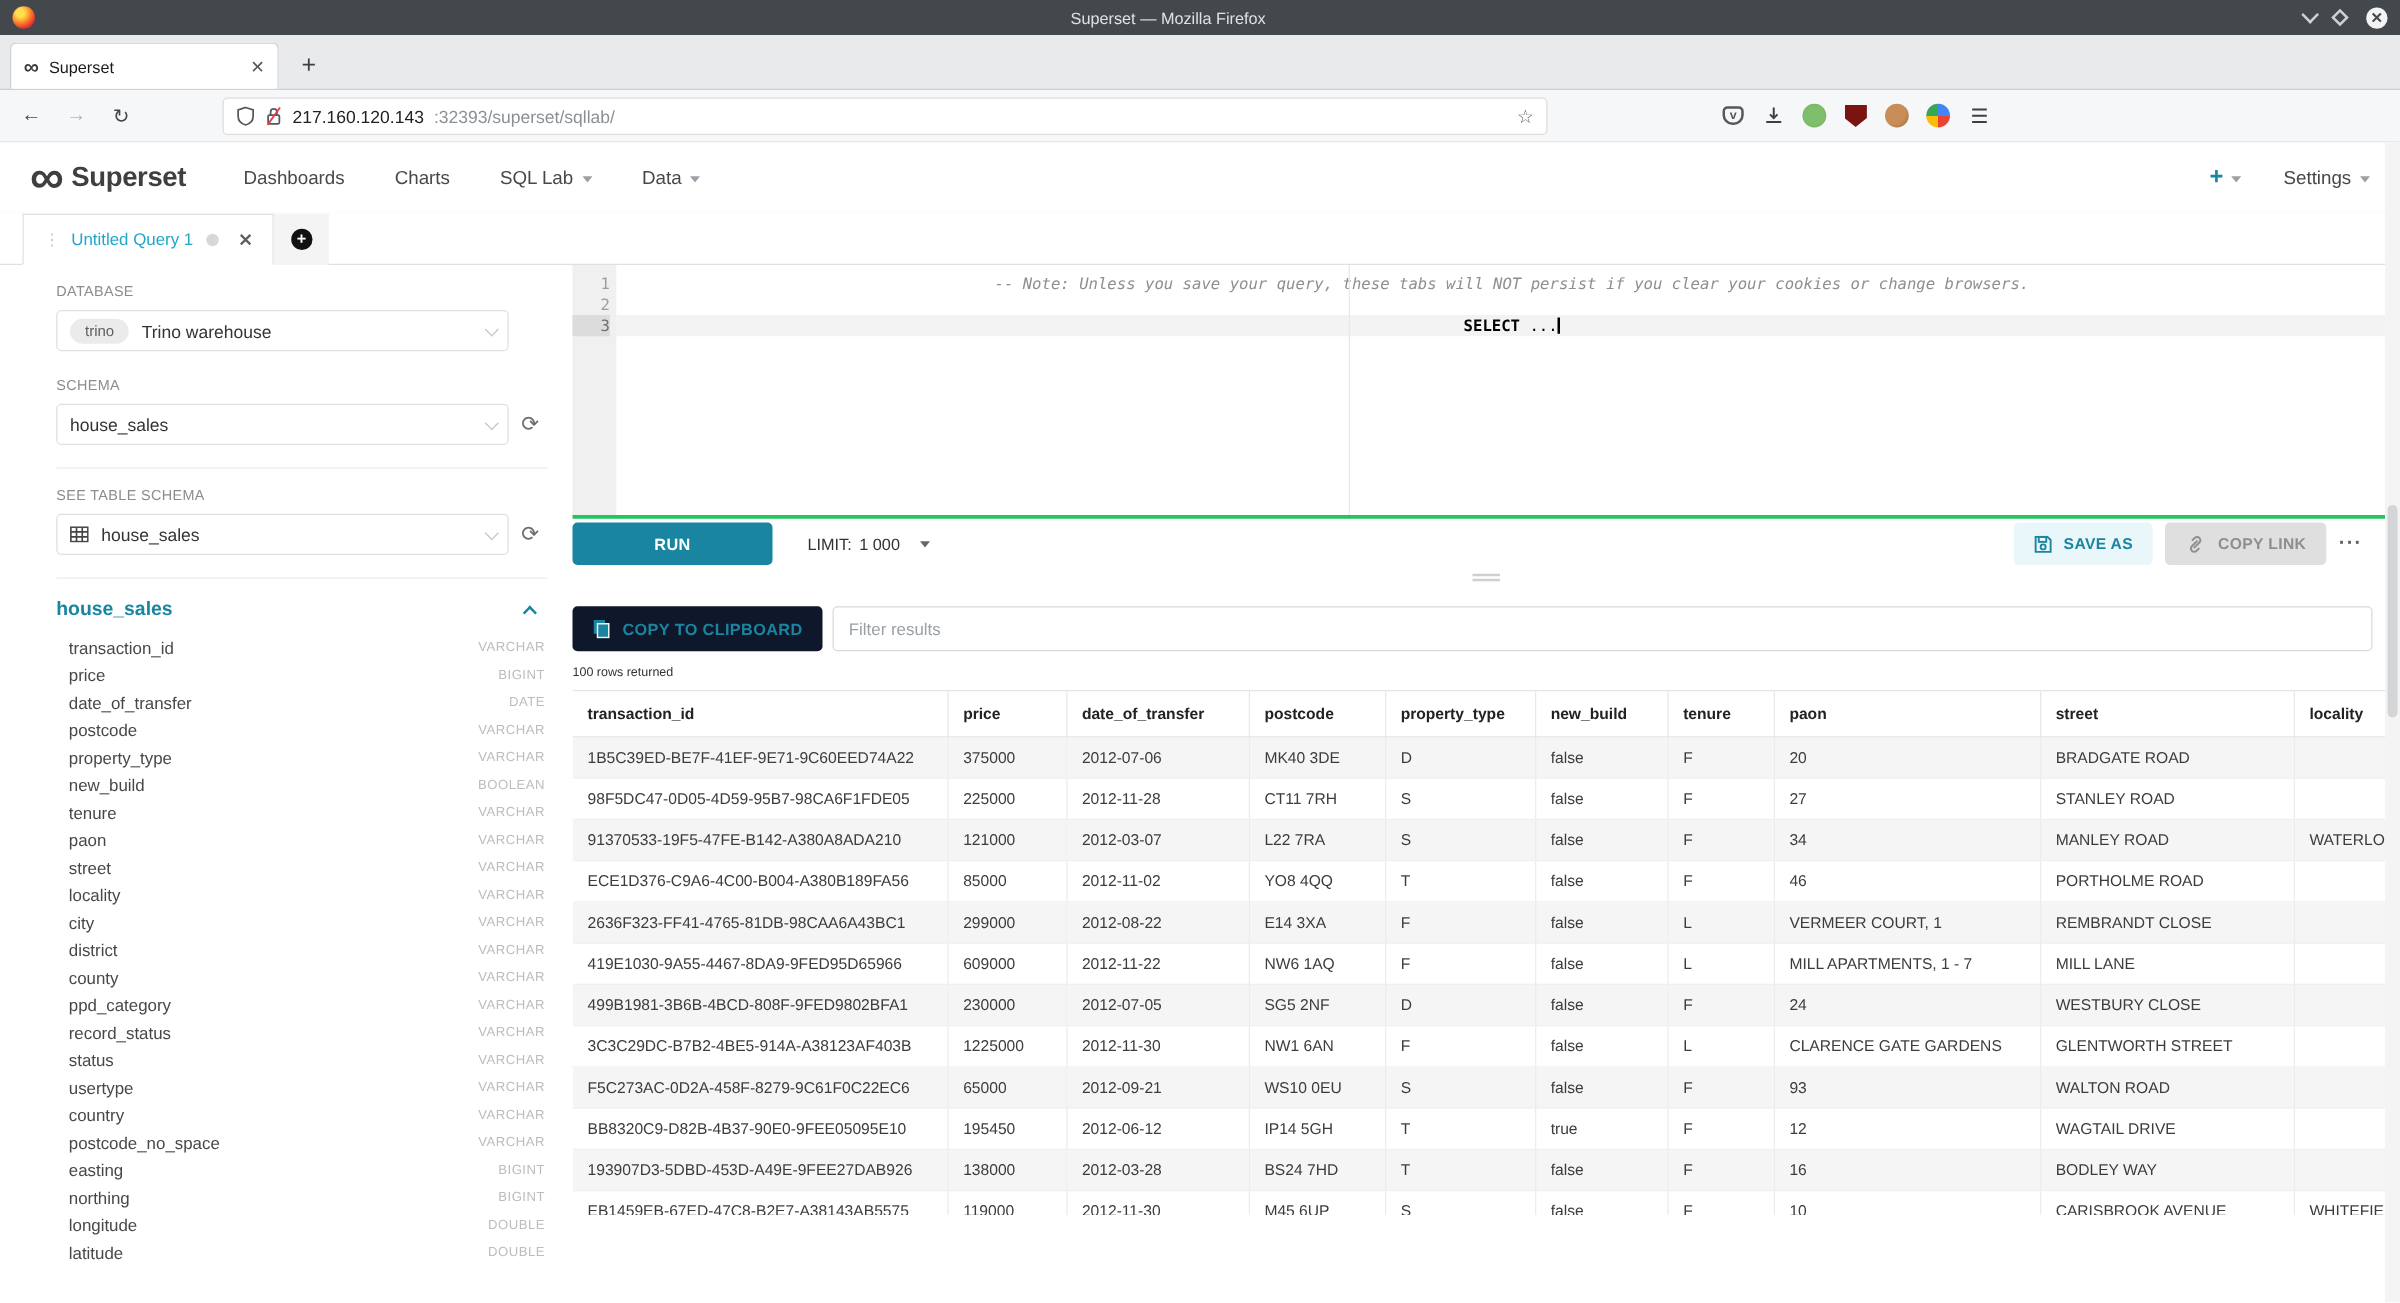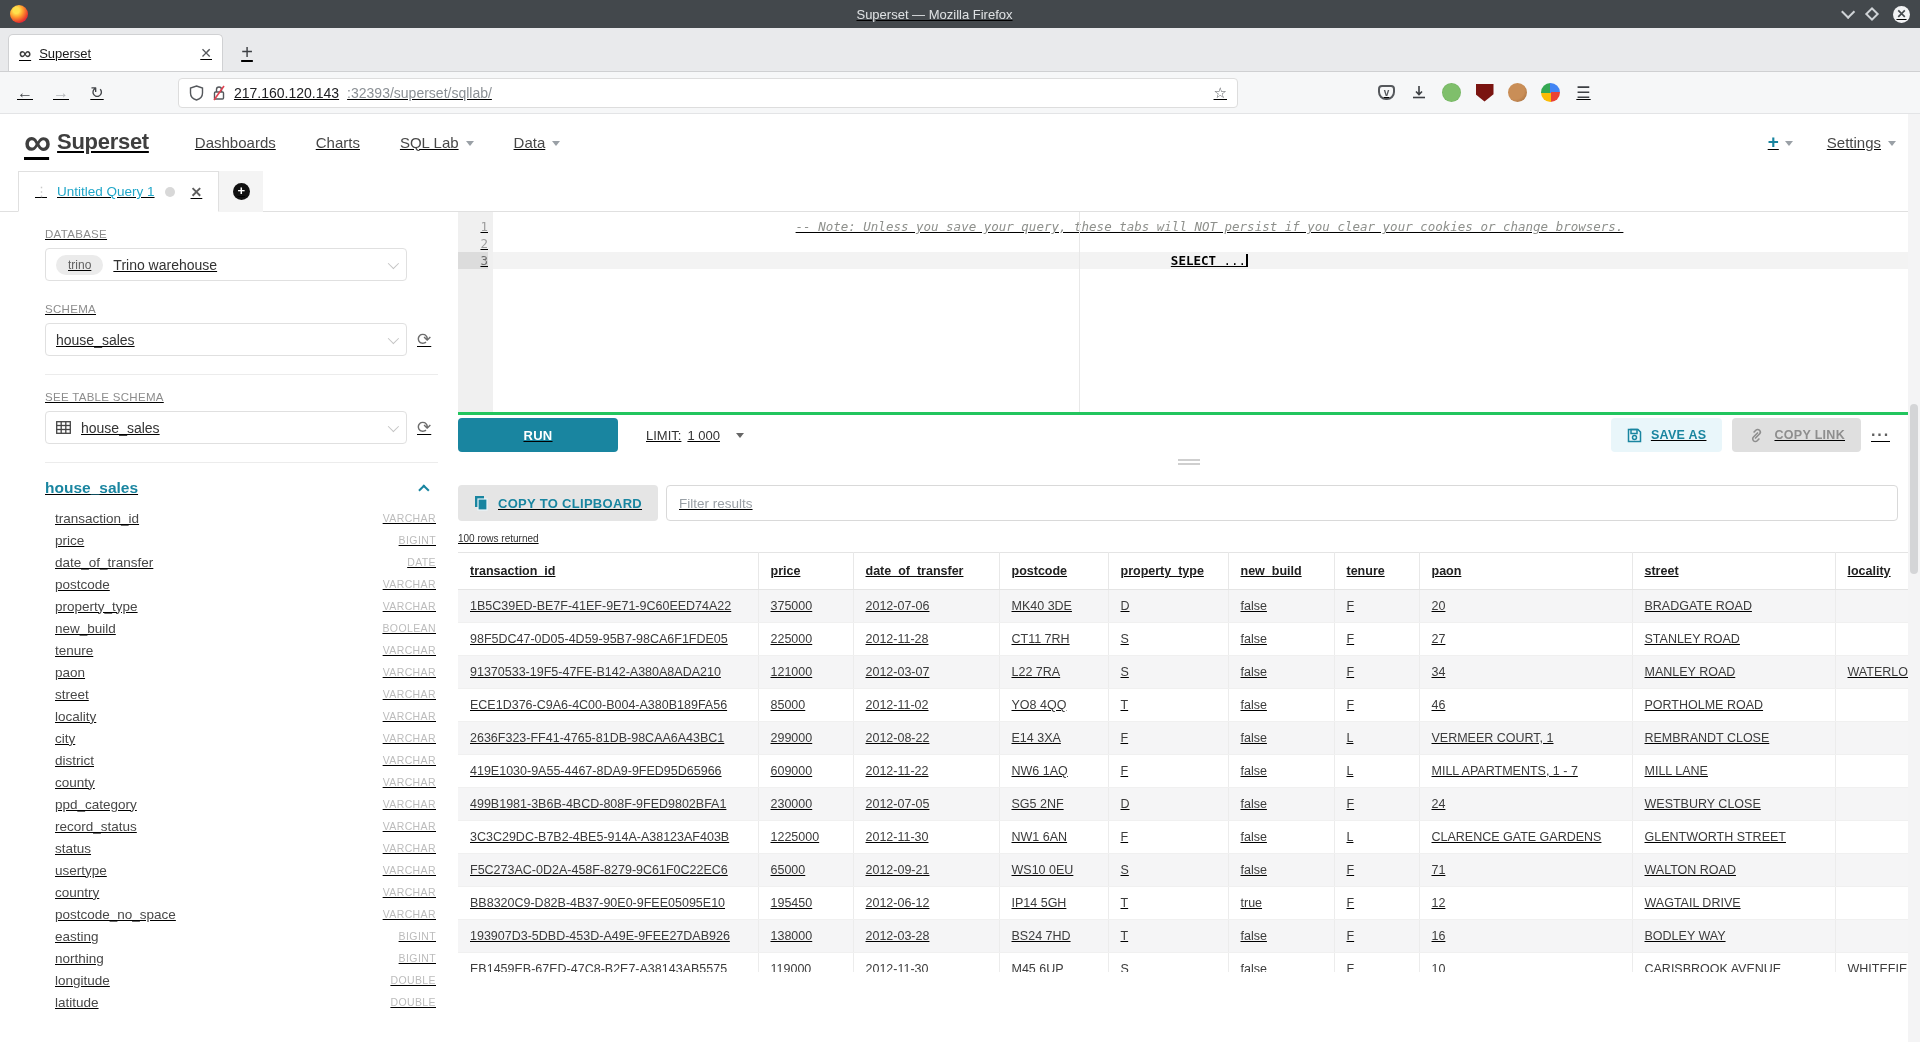--- a/index.html
+++ b/index.html
@@ -1,18 +1,18 @@
 <!DOCTYPE html>
 <html><head>
 <meta charset="utf-8">
 <style>
   * { margin:0; padding:0; box-sizing:border-box; }
   html,body { width:1920px; height:1042px; overflow:hidden; background:#fff;
     font-family:"Liberation Sans", sans-serif; }
-  .window { position:relative; width:1920px; height:1042px; background:#fff;text-decoration:underline; }
+  .window { position:relative; width:1920px; height:1042px; background:#fff; }
 
   
   .titlebar { height:28px; background:#43484c; display:flex; align-items:center; padding:0 10px; }
   .ff-logo { width:18px; height:18px; border-radius:50%;
     background:radial-gradient(circle at 35% 30%, #ffe14d 0 18%, #ff9a2e 40%, #e8362e 70%, #b5007f 100%); }
   .tb-title { flex:1; text-align:center; color:#dfe2e4; font-size:13px; }
   .win-controls { display:flex; gap:16px; align-items:center; color:#cfd3d6; }
   .wc-min { width:10px; height:10px; border-right:2px solid #cfd3d6; border-bottom:2px solid #cfd3d6; transform:rotate(45deg) translateY(-3px); }
   .wc-max { width:10px; height:10px; border:2px solid #cfd3d6; transform:rotate(45deg); }
   .wc-close { width:17px; height:17px; border-radius:50%; background:#f2f3f4; color:#43484c;
@@ -122,21 +122,21 @@
   .grip { height:14px; display:flex; flex-direction:column; align-items:center; justify-content:center; gap:2px; }
   .grip i { display:block; width:22px; height:2px; background:#cfcfcf; }
 
   
   .rtabs { height:40px; display:flex; gap:32px; border-bottom:1px solid #f0f0f0; align-items:flex-end; }
   .rtab { font-size:14px; font-weight:bold; color:#484e5e; padding-bottom:12px; border-bottom:3px solid transparent; letter-spacing:0.2px; }
   .rtab.active { border-bottom-color:#454b63; }
 
   
   .copyrow { margin-top:16px; display:flex; align-items:center; gap:8px; padding-right:22px; }
-  .copyclip-btn { height:36px; background:#e5e5e5; color:#1985a0; font-size:13px; font-weight:bold;
+  .copyclip-btn { height:36px; background:#0f172a; color:#1985a0; font-size:13px; font-weight:bold;
     border:none; border-radius:4px; padding:0 16px; display:flex; align-items:center; gap:10px; letter-spacing:0.3px; }
   .filter-input { flex:1; height:36px; border:1px solid #d9d9d9; border-radius:4px; padding:0 12px; font-size:13.5px; color:#333;
     font-family:"Liberation Sans", sans-serif; }
   .filter-input::placeholder { color:#9aa0a6; }
 
   
   .rowcount { margin-top:12px; font-size:10px; color:#333; }
   .tablewrap { margin-top:8px; max-height:420px; overflow:hidden; padding-right:22px; }
   table.results { border-collapse:collapse; width:100%; table-layout:fixed; }
   .results th { text-align:left; font-size:12.5px; color:#222; font-weight:bold; padding:11px 12px;
@@ -587,21 +587,21 @@
                 <td></td>
               </tr>
               <tr class="odd">
                 <td>F5C273AC-0D2A-458F-8279-9C61F0C22EC6</td>
                 <td>65000</td>
                 <td>2012-09-21</td>
                 <td>WS10 0EU</td>
                 <td>S</td>
                 <td>false</td>
                 <td>F</td>
-                <td>71</td>
+                <td>93</td>
                 <td>WALTON ROAD</td>
                 <td></td>
               </tr>
               <tr>
                 <td>BB8320C9-D82B-4B37-90E0-9FEE05095E10</td>
                 <td>195450</td>
                 <td>2012-06-12</td>
                 <td>IP14 5GH</td>
                 <td>T</td>
                 <td>true</td>

